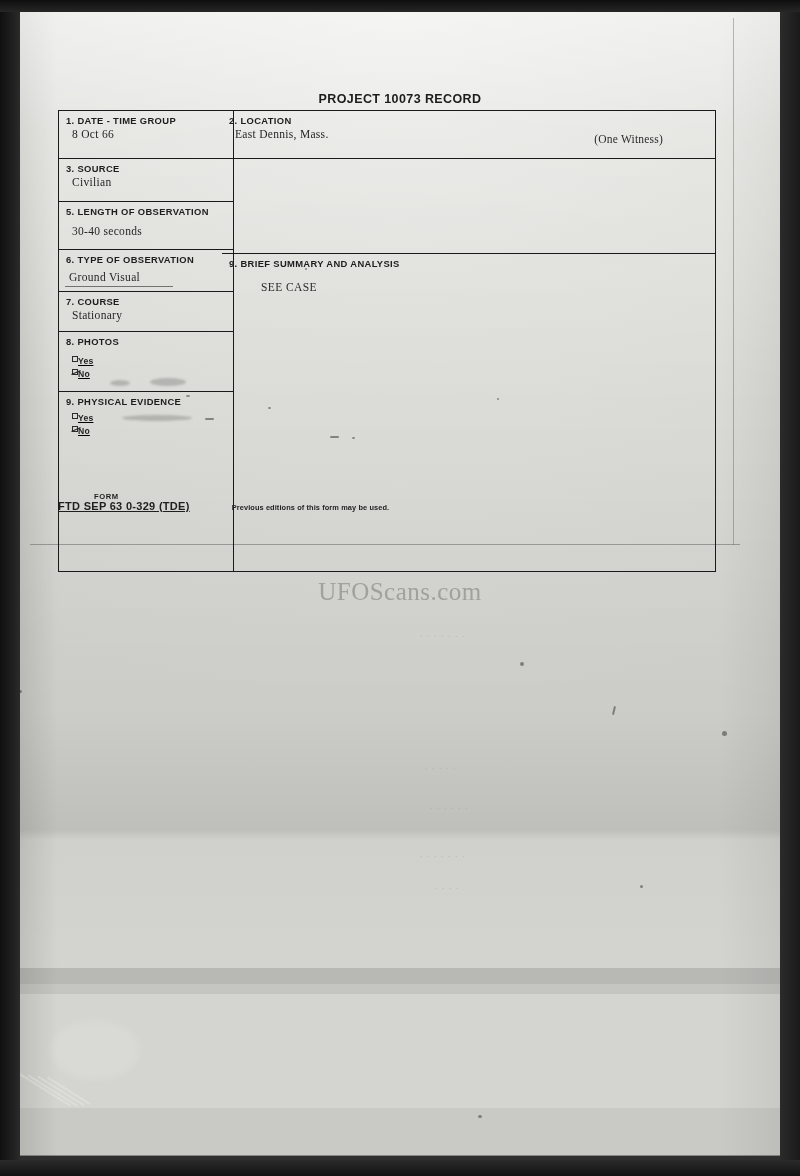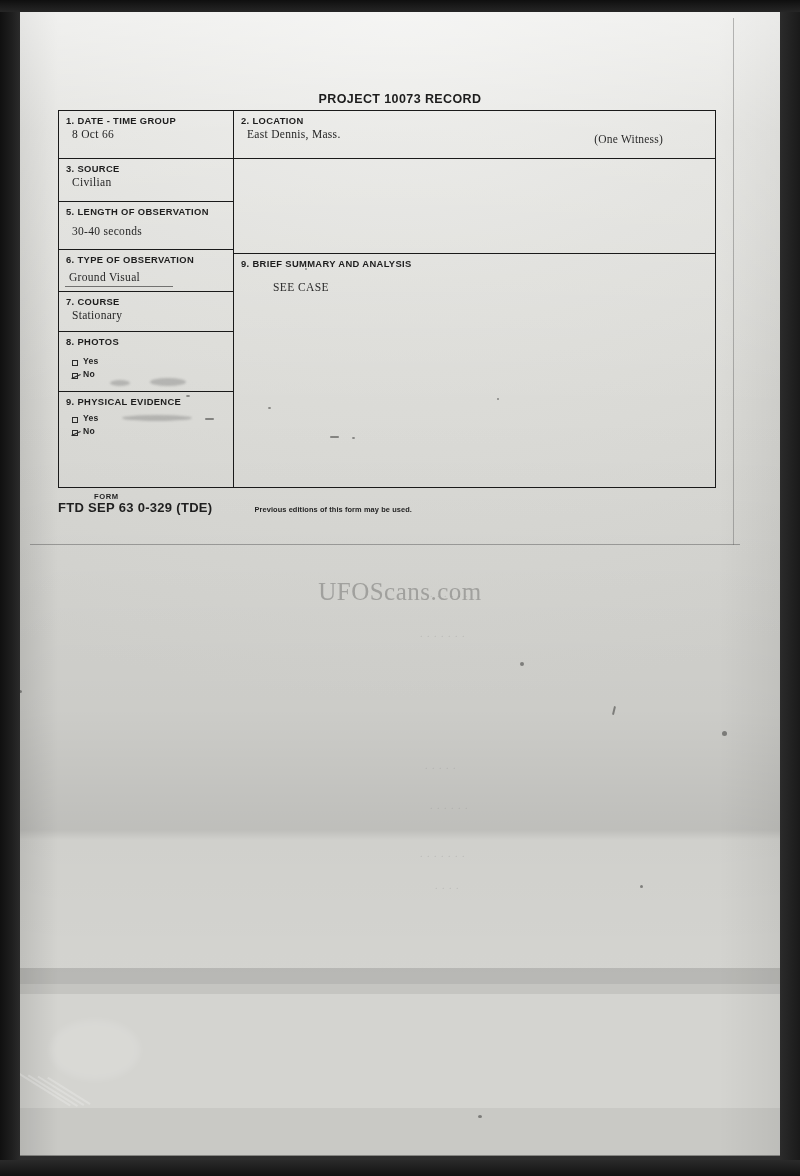--- a/index.html
+++ b/index.html
@@ -105,33 +105,33 @@
     color: #1c1c1c;
     font-family: "Liberation Sans", sans-serif;
   }
   .form-title-wrap {
     position: absolute; left: 18px; top: 0; width: 764px;
   }
 
   .grid {
     position: absolute;
     left: 58px; top: 110px;
-    width: 658px; height: 378px;
+    width: 658px; height: 462px;
     border: 1.6px solid #1a1a1a;
     box-sizing: border-box;
   }
   .col-left {
     position: absolute;
     left: 0; top: 0; width: 175px; height: 100%;
     border-right: 1.6px solid #1a1a1a;
     box-sizing: border-box;
   }
   .col-right {
     position: absolute;
-    left: 175px; top: 0; right: 0; height: 100%;
+    left: 163px; top: 0; right: 0; height: 100%;
   }
   .cell {
     position: relative;
     box-sizing: border-box;
     border-bottom: 1.4px solid #1a1a1a;
     padding: 4px 6px 2px 7px;
   }
   .cell.last { border-bottom: none; }
   .cell .lbl {
     font-size: 9.4px;
@@ -185,23 +185,23 @@
     color: #2b2b2b;
     padding-left: 32px;
     padding-top: 12px;
     letter-spacing: 0.4px;
   }
 
   
   .chk-list { padding-top: 9px; padding-left: 6px; }
   .chk-row {
     display: flex;
-    align-items: flex-end;
-    gap: 5px;
+    align-items: flex-start;
     margin-bottom: 3px;
+    text-decoration: underline;
   }
   .chk-box {
     width: 6px; height: 6px;
     border: 1px solid #2b2b2b;
     box-sizing: border-box;
     position: relative;
   }
   .chk-box.marked::after {
     content: "";
     position: absolute;
@@ -237,23 +237,24 @@
     letter-spacing: 0.6px;
     padding-left: 36px;
   }
   .footer .frow {
     display: flex;
     align-items: baseline;
     gap: 6px;
     margin-top: -1px;
   }
   .footer .fmain {
-    font-size: 13px;
+    font-size: 11px;
     font-weight: bold;
     letter-spacing: 0.3px;
+    text-decoration: underline;
   }
   .footer .fnote {
     font-size: 7.4px;
     font-weight: bold;
     letter-spacing: 0.1px;
     color: #242424;
     margin-left: 36px;
   }
 
   

